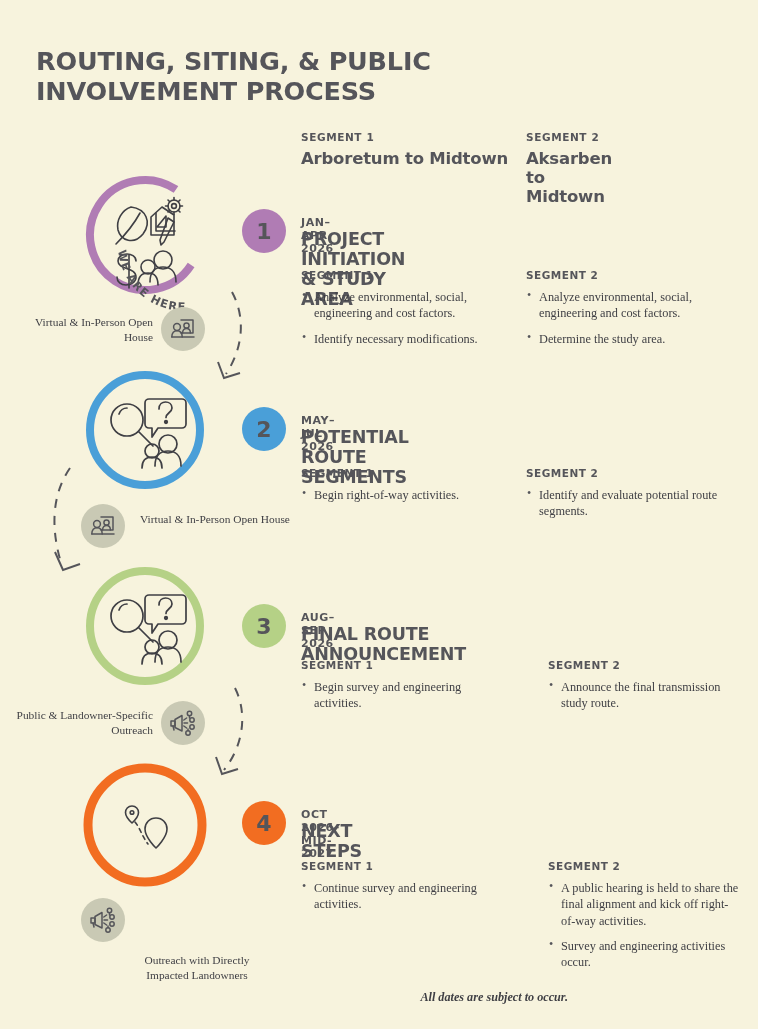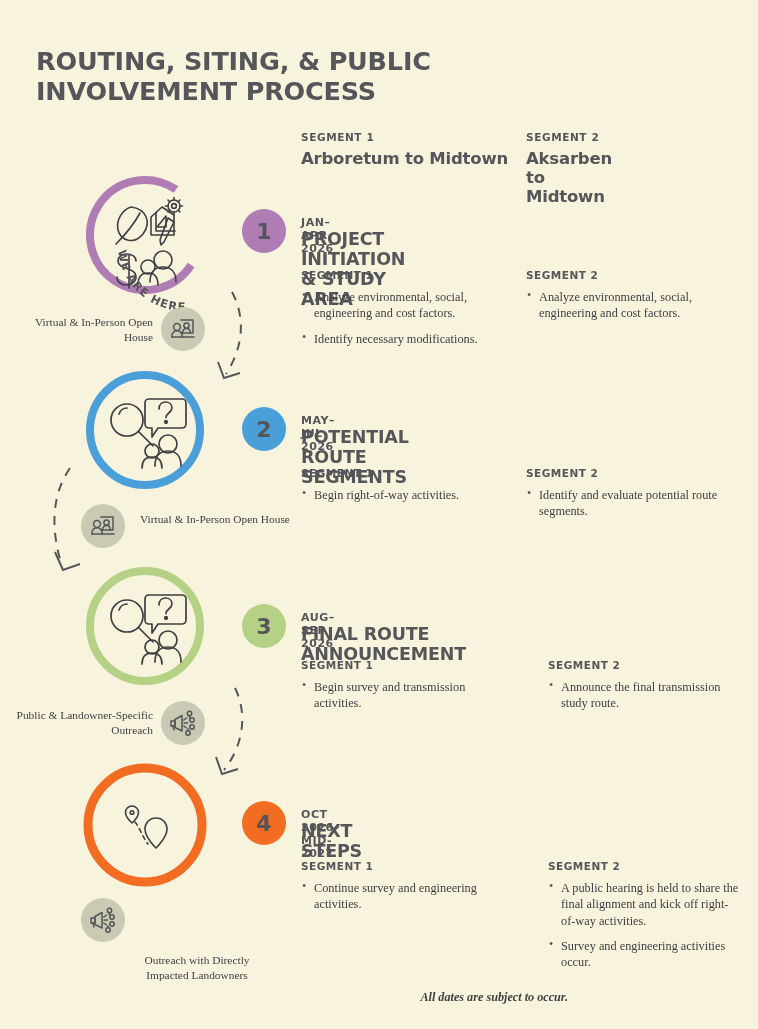--- a/index.html
+++ b/index.html
@@ -206,20 +206,21 @@
       <div class="col-head">SEGMENT 1</div>
       <ul class="bullets">
           <li>Analyze environmental, social, engineering and cost factors.</li>
           <li>Identify necessary modifications.</li>
         </ul>
     </div>
     <div class="col" style="left:526px; top:269px; width:205px;">
       <div class="col-head">SEGMENT 2</div>
       <ul class="bullets">
           <li>Analyze environmental, social, engineering and cost factors.</li>
+          <li>Determine the study area.</li>
         </ul>
     </div>
   </div>
 
   <div class="ring" style="left:82px; top:367px; width:126px; height:126px;">
     <svg width="126" height="126" viewBox="0 0 126 126">
       <circle cx="63" cy="63" r="55" fill="none" stroke="#4a9fd8" stroke-width="8"></circle>
       <g fill="none" stroke="#3f3f44" stroke-width="1.7" stroke-linecap="round" stroke-linejoin="round">
         <circle cx="45" cy="53" r="16"></circle>
         <path d="M56.5 64.5 L71 79"></path>
@@ -305,21 +306,21 @@
   <div class="badge-label right" style="left:14px; top:708px; width:139px;">Public &amp; Landowner-Specific Outreach</div>
 
   <div class="step">
     <div class="num-circle" style="left:242px; top:604px; background:#b5d186;">3</div>
     <div class="step-date" style="left:301px; top:611px;">AUG–SEP 2026</div>
     <div class="step-title" style="left:301px; top:624px;">FINAL ROUTE ANNOUNCEMENT</div>
 
     <div class="col" style="left:301px; top:659px; width:205px;">
       <div class="col-head">SEGMENT 1</div>
       <ul class="bullets">
-          <li>Begin survey and transmission activities.</li>
+          <li>Begin survey and engineering activities.</li>
         </ul>
     </div>
     <div class="col" style="left:548px; top:659px; width:190px;">
       <div class="col-head">SEGMENT 2</div>
       <ul class="bullets">
           <li>Announce the final transmission study route.</li>
         </ul>
     </div>
   </div>
 

